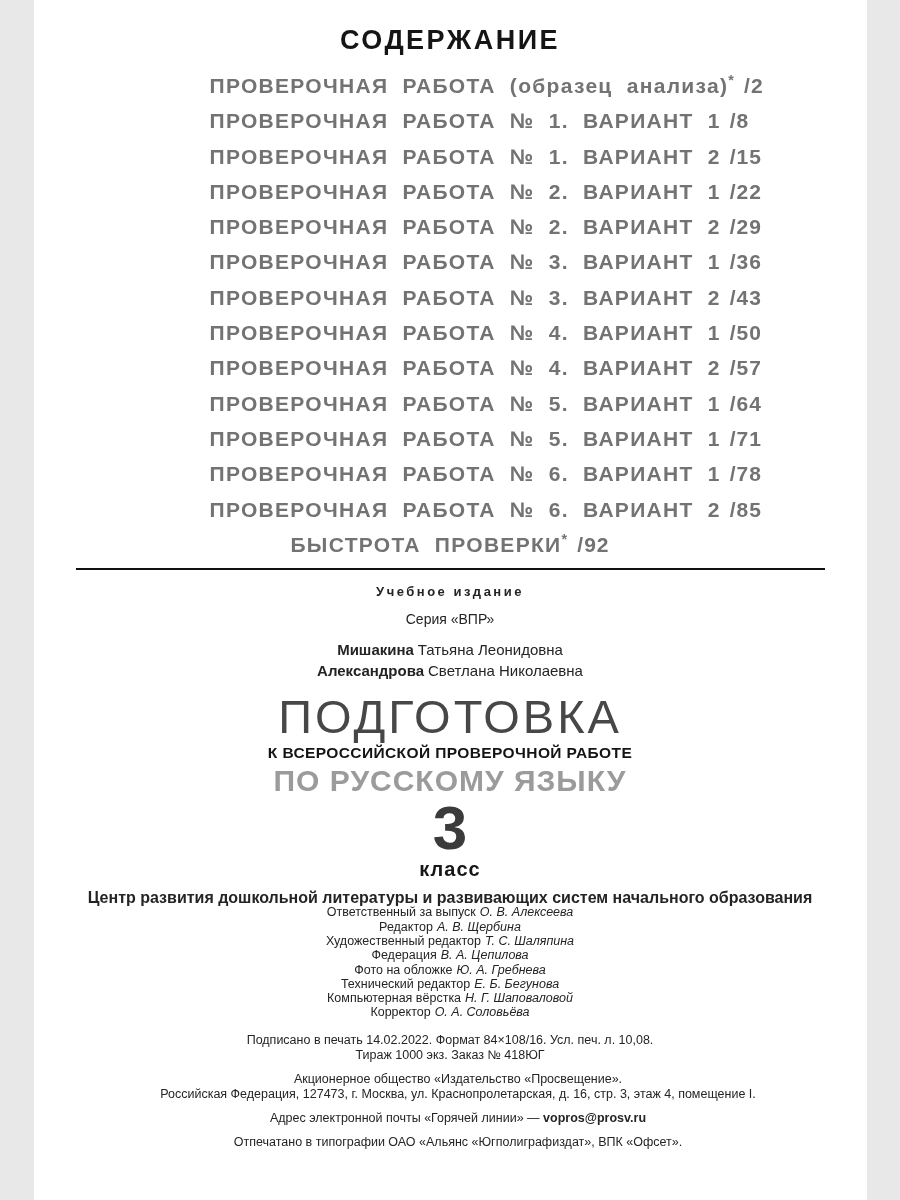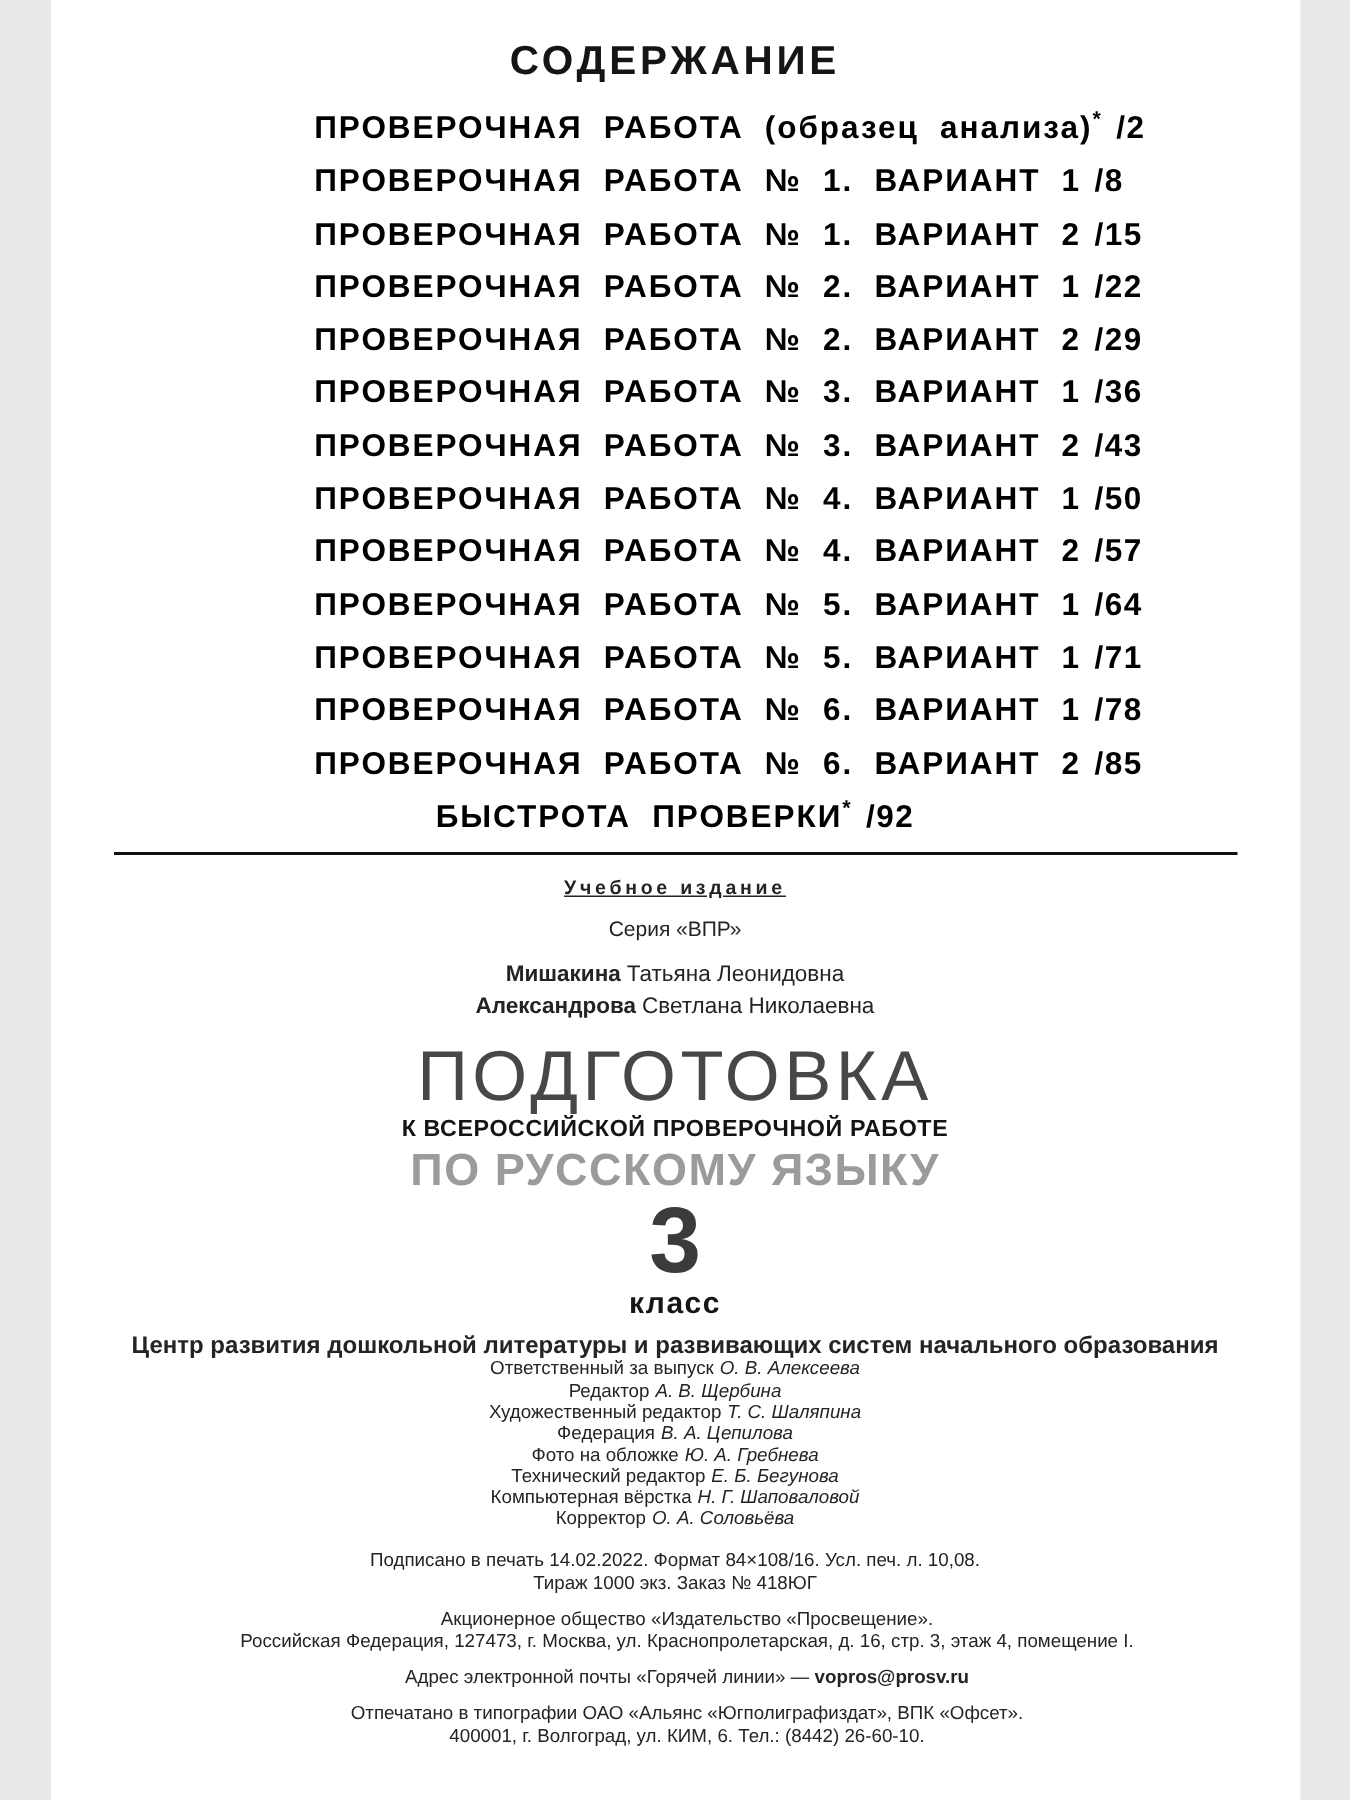--- a/index.html
+++ b/index.html
@@ -9,28 +9,28 @@
     margin:0 auto;
   }
   .toc-title{
     margin:0;padding-top:25px;text-align:center;
     font-size:27px;font-weight:bold;letter-spacing:2.5px;color:#151515;
   }
   .toc{margin-top:12px;}
   .toc-row{
     height:35.3px;line-height:35.3px;padding-left:176px;
     font-size:21px;font-weight:bold;letter-spacing:1.3px;word-spacing:7px;
-    white-space:nowrap;color:#000000;
+    white-space:nowrap;color:#737373;
   }
   .toc-row.centered{padding-left:0;text-align:center;}
   .toc-row .pg{margin-left:9px;letter-spacing:1px;}
   .toc-row sup{font-size:68%;line-height:0;font-weight:bold;}
   .divider{height:2px;background:#101010;margin:6px 42px 0 42px;}
   .colophon{text-align:center;color:#242424;}
-  .edition{margin-top:14px;font-size:13px;font-weight:bold;letter-spacing:2.5px;text-decoration:underline;}
+  .edition{margin-top:14px;font-size:13px;font-weight:bold;letter-spacing:2.5px;}
   .series{margin-top:12px;font-size:14px;}
   .authors{margin-top:12px;font-size:15px;line-height:21px;}
   .authors b{margin-right:4px;}
   .title-main{
     margin-top:12px;font-size:47px;font-weight:400;color:#474747;
     letter-spacing:3px;line-height:1.0;
   }
   .title-sub1{margin-top:4px;font-size:15.5px;font-weight:bold;letter-spacing:0.4px;color:#141414;}
   .title-sub2{margin-top:2px;font-size:30px;font-weight:bold;color:#9b9b9b;letter-spacing:1px;}
   .grade-number{margin-top:1px;font-size:62px;font-weight:bold;color:#3b3b3b;line-height:0.95;}
@@ -106,17 +106,16 @@
       <div>Российская Федерация, 127473, г. Москва, ул. Краснопролетарская, д. 16, стр. 3, этаж 4, помещение I.</div>
     </div>
 
     <div class="block tight">
       <span>Адрес электронной почты «Горячей линии» —</span>
       <span class="email">vopros@prosv.ru</span>
     </div>
 
     <div class="block tight">
       <div>Отпечатано в типографии ОАО «Альянс «Югполиграфиздат», ВПК «Офсет».</div>
-      <div>400001, г. Волгоград, ул. КИМ, 6. Тел.: (8442) 26-60-10.</div>
     </div>
   </div>
 
 </div>
 
 </body></html>

